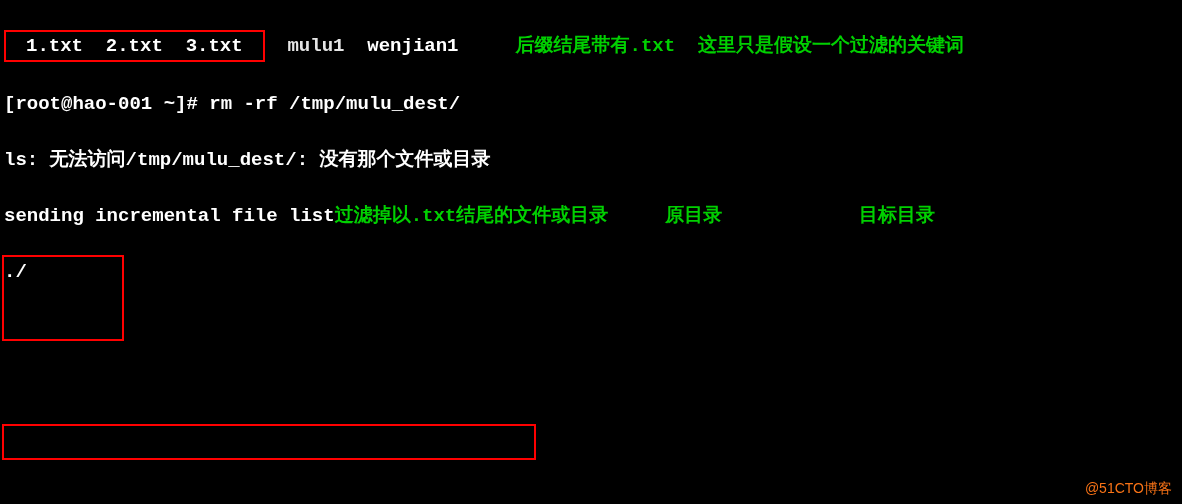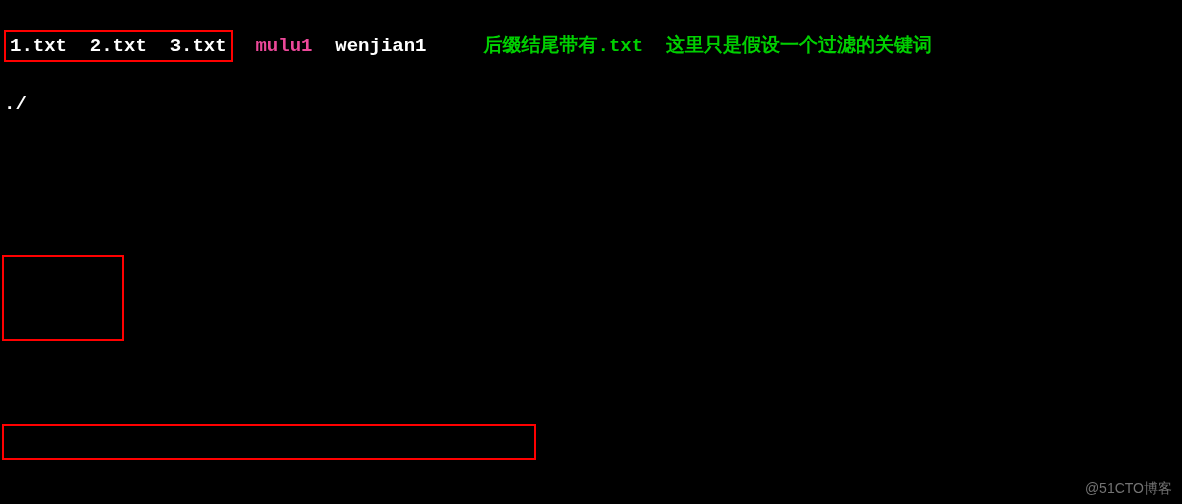--- a/index.html
+++ b/index.html
@@ -14,47 +14,50 @@
     overflow: hidden;
     font-weight: bold;
     position: relative;
   }
   .terminal {
     padding: 2px 4px;
     line-height: 28px;
     white-space: pre;
   }
   .line { display: block; }
-  .blue { color: #ec4899; }
+  .blue { color: #e5e5e5; }
   .green { color: #00d000; }
   .red-box {
     border: 2px solid #ff0000;
-    padding: 0 4px;
+    padding: 0 20px;
     display: inline-block;
     box-sizing: border-box;
   }
   .box-abs {
     position: absolute;
     border: 2px solid #ff0000;
   }
   .watermark {
     position: absolute;
     right: 10px;
     bottom: 6px;
-    color: #737373;
+    color: #f97316;
     font-size: 14px;
     font-weight: normal;
     font-family: sans-serif;
   }
 </style>
 </head>
 <body>
 
 <div class="terminal">
 <span class="line"><span class="red-box"><span>1.txt  2.txt  3.txt</span></span>  <span class="blue">mulu1</span>  <span>wenjian1</span>     <span class="green">后缀结尾带有.txt</span>  <span class="green">这里只是假设一个过滤的关键词</span></span>
+<span class="line"><span>[root@hao-001 ~]#</span> <span>rm -rf /tmp/mulu_dest/</span></span>
+<span class="line">ls: 无法访问/tmp/mulu_dest/: 没有那个文件或目录</span>
+<span class="line"><span>sending incremental file list</span><span class="green">过滤掉以.txt结尾的文件或目录</span>     <span class="green">原目录</span>            <span class="green">目标目录</span></span>
 <span class="line">./</span>
 
 
 
 
 
 
 
 </div>
 

